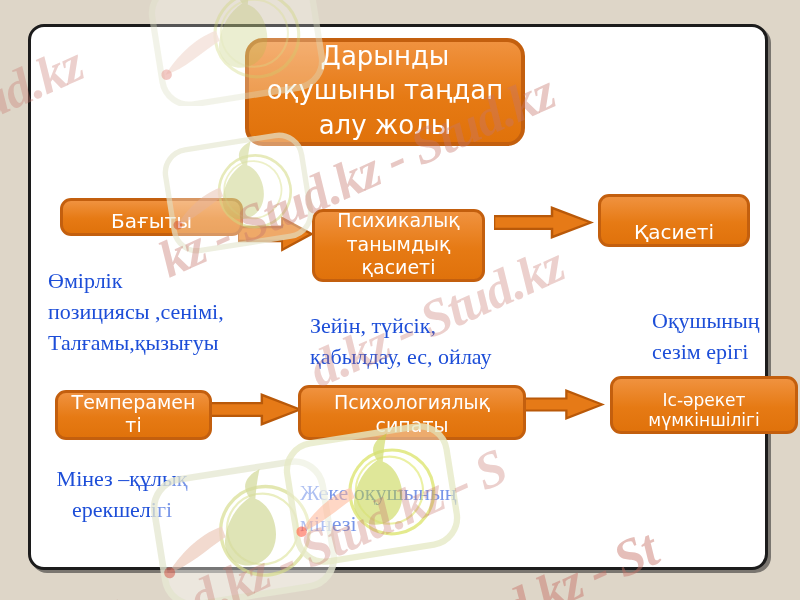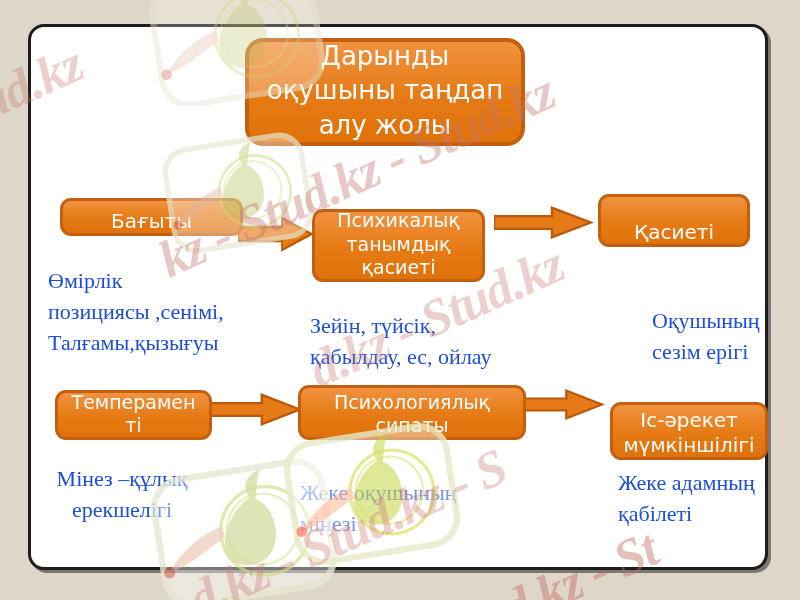--- a/index.html
+++ b/index.html
@@ -23,21 +23,21 @@
     border:3px solid #c35f0e;border-radius:11px;
     color:#ffffff;white-space:pre-line;line-height:1.22;
     box-sizing:border-box;z-index:3;
   }
   #titleBox{left:245px;top:38px;width:280px;height:108px;font-size:26px;line-height:1.32;border-radius:18px;border-width:4px;}
   #b1{left:60px;top:198px;width:183px;height:38px;font-size:20px;}
   #b2{left:312px;top:196px;width:173px;height:73px;font-size:19px;margin-top:13px;}
   #b3{left:598px;top:194px;width:152px;height:53px;font-size:20px;}
   #b4{left:45px;top:390px;width:157px;height:50px;font-size:19px;margin-left:10px;}
   #b5{left:298px;top:385px;width:228px;height:55px;font-size:19px;}
-  #b6{left:610px;top:402px;width:158px;height:58px;font-size:20px;}
+  #b6{left:610px;top:376px;width:188px;height:58px;font-size:17px;}
   
   .note{
     color:#1d4ed8;font-size:22px;line-height:1.4;white-space:pre-line;z-index:3;font-family:Liberation Serif, serif;
   }
   #n1{left:48px;top:266px;}
   #n2{left:310px;top:311px;}
   #n3{left:652px;top:306px;}
   #n4{left:36px;top:464px;width:172px;text-align:center;}
   #n5{left:300px;top:478px;}
   #n6{left:618px;top:468px;}
@@ -142,22 +142,20 @@
     </svg>
   <div id="b6" class="abs obox">
     <span>Іс-әрекет
 мүмкіншілігі</span>
   </div>
 
   <div id="n4" class="abs note">Мінез –құлық
 ерекшелігі</div>
   <div id="n5" class="abs note">Жеке оқушының
 мінезі</div>
-  <div id="n6" class="abs note">Жеке адамның
-қабілеті</div>
 
   <svg id="lg1" class="abs logo">
       <use href="#birdlogo" width="100%" height="100%"></use>
     </svg>
   <svg id="lg2" class="abs logo">
       <use href="#birdlogo" width="100%" height="100%"></use>
     </svg>
   <svg id="lg3" class="abs logo">
       <use href="#birdlogo" width="100%" height="100%"></use>
     </svg>

